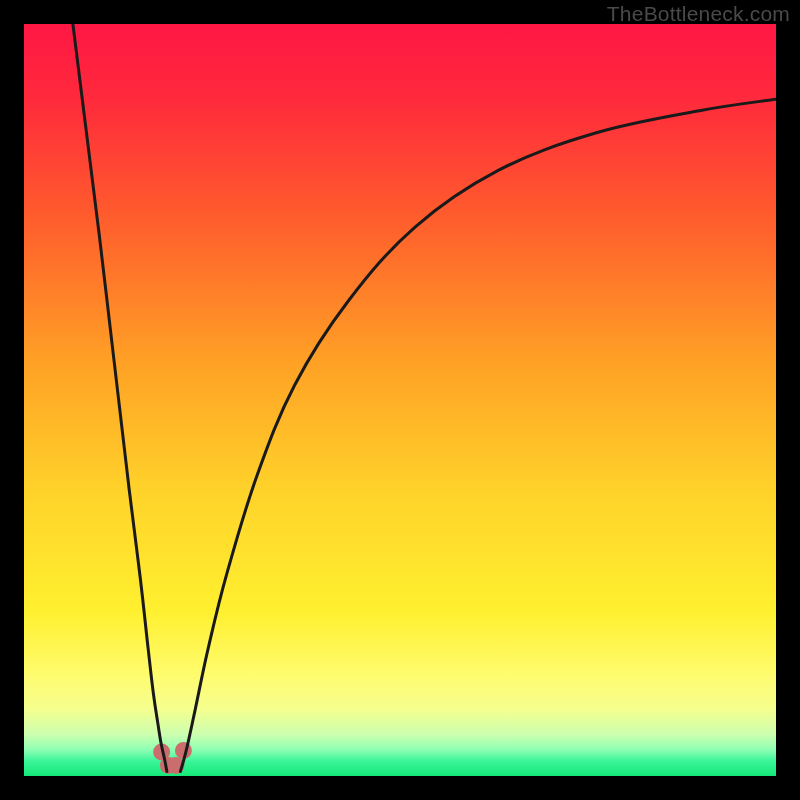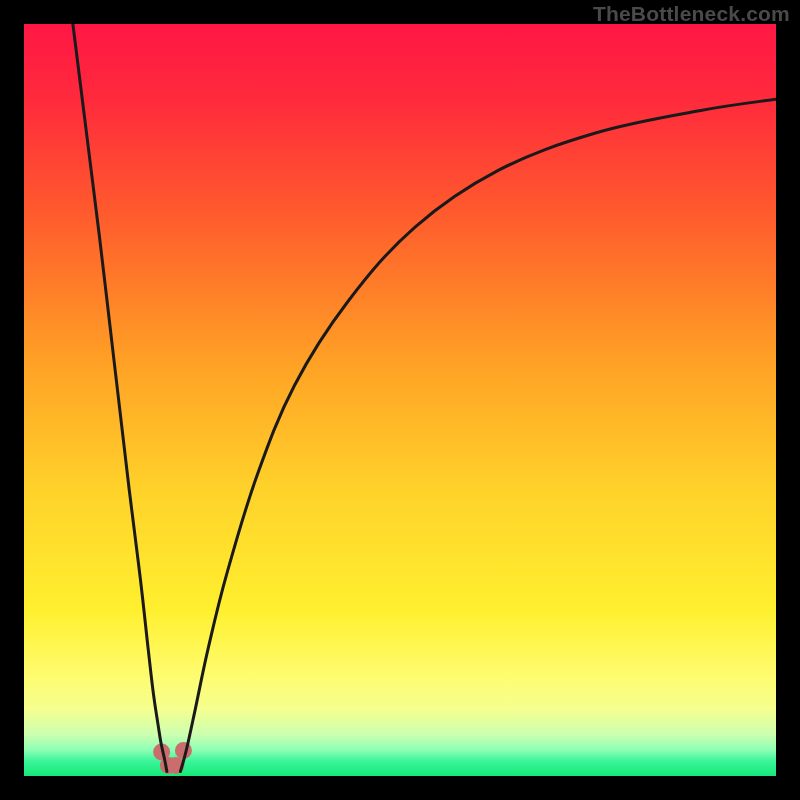--- a/index.html
+++ b/index.html
@@ -19,21 +19,21 @@
     height: 752px;
     background: #000;
   }
   .watermark {
     position: absolute;
     top: 2px;
     right: 10px;
     color: #4a4a4a;
     font-size: 21px;
     letter-spacing: 0.2px;
-    font-weight: 700;
+    font-weight: 400;
     z-index: 30;
   }
   svg {
     display: block;
   }
 </style>
 </head>
 <body>
 
 <div class="watermark">TheBottleneck.com</div>

